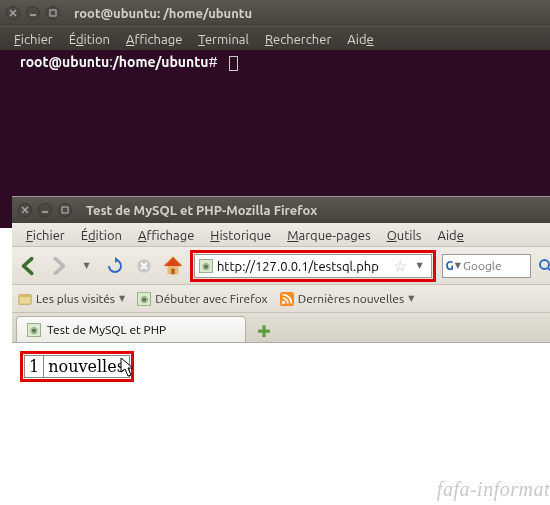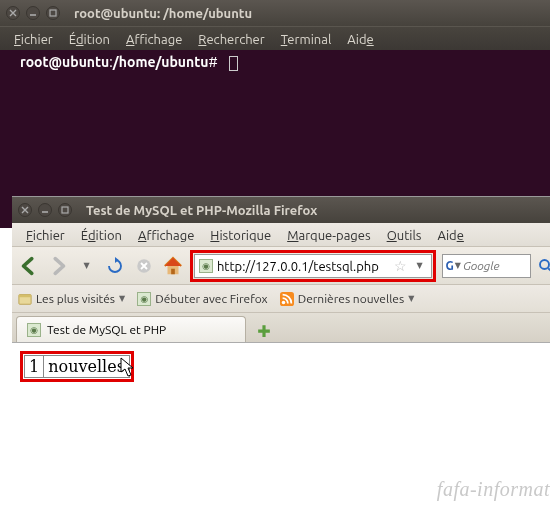--- a/index.html
+++ b/index.html
@@ -37,21 +37,21 @@
   .url-favicon { width:14px; height:14px; background:#dbe9d0; border:1px solid #9ab28a; display:flex; align-items:center; justify-content:center; font-size:9px; color:#5a7a4a; }
   .url-input { flex:1; border:none; outline:none; font-size:13px; font-family:inherit; background:transparent; }
   .url-star { color:#bbb; font-size:14px; padding:0 2px; }
   .url-drop { width:14px; display:flex; align-items:center; justify-content:center; cursor:pointer; }
 
   .search-wrap { width:110px; display:flex; align-items:center; }
   .search-bar { flex:1; height:24px; background:#fff; border:1px solid #999; display:flex; align-items:center; padding:0 3px; gap:2px; }
   .search-engine { display:flex; align-items:center; gap:1px; cursor:pointer; }
   .g-icon { font-size:12px; font-weight:bold; }
   .g-b{color:#2a5db0}
-  .search-input { flex:1; border:none; outline:none; font-size:12px; color:#a16207; font-style:italic; background:transparent; width:50px; }
+  .search-input { flex:1; border:none; outline:none; font-size:12px; color:#a16207; background:transparent; width:50px; }
   .search-go { width:24px; height:24px; display:flex; align-items:center; justify-content:center; cursor:pointer; }
 
   .ff-bookbar { height:28px; background:linear-gradient(#eeeae4,#e3dfd6); display:flex; align-items:center; padding:0 6px; gap:12px; border-bottom:1px solid #c7c1b6; font-size:12px; }
   .bk-item { display:flex; align-items:center; gap:4px; cursor:pointer; color:#333; }
   .bk-icon { width:14px; height:14px; }
   .drop-tri { font-size:8px; color:#666; }
 
   .ff-tabbar { height:30px; background:linear-gradient(#e3dfd6,#d6d1c6); display:flex; align-items:flex-end; padding:0 4px; border-bottom:1px solid #acacac; }
   .tab { height:26px; background:linear-gradient(#fbfaf8,#eeece6); border:1px solid #b6b0a3; border-bottom:none; border-radius:4px 4px 0 0; display:flex; align-items:center; padding:0 10px; gap:6px; font-size:12px; min-width:230px; }
   .new-tab { width:24px; height:22px; display:flex; align-items:center; justify-content:center; margin-left:6px; cursor:pointer; }
@@ -84,22 +84,22 @@
       <svg viewBox="0 0 8 8">
           <rect x="1" y="1" width="6" height="6" fill="none" stroke="#aaa" stroke-width="1.2"></rect>
         </svg>
     </div>
     <div class="tb-title">root@ubuntu: /home/ubuntu</div>
   </div>
   <div class="menubar">
     <div class="menu-item"><u>F</u><span>ichier</span></div>
     <div class="menu-item">É<u>d</u>ition</div>
     <div class="menu-item"><u>A</u>ffichage</div>
+    <div class="menu-item"><u>T</u>erminal</div>
     <div class="menu-item"><u>R</u>echercher</div>
-    <div class="menu-item"><u>T</u>erminal</div>
     <div class="menu-item">Aid<u>e</u></div>
   </div>
   <div class="term-body">
     <span class="prompt-user">root@ubuntu</span><span class="prompt-sym">:</span><span class="prompt-path">/home/ubuntu</span><span class="prompt-sym">#</span>
     <span class="cursor-block"></span>
   </div>
 </div>
 
 <div class="ff-window">
   <div class="titlebar">

